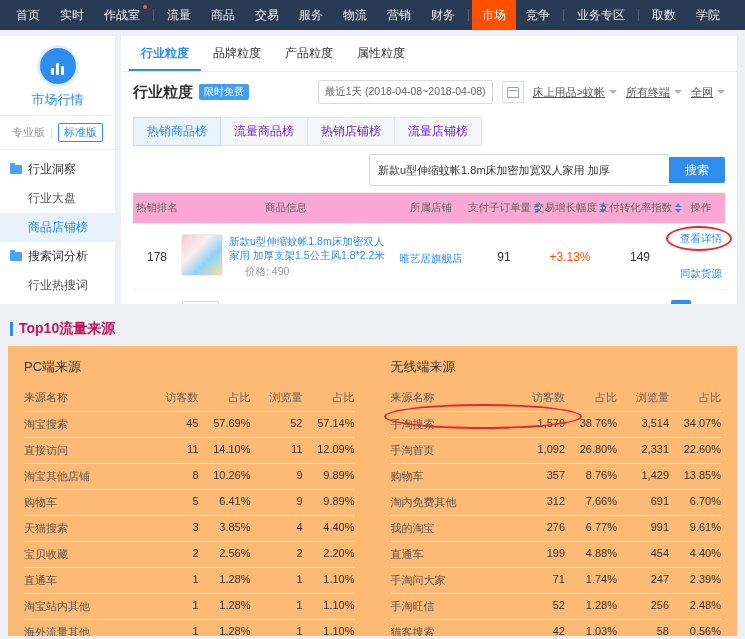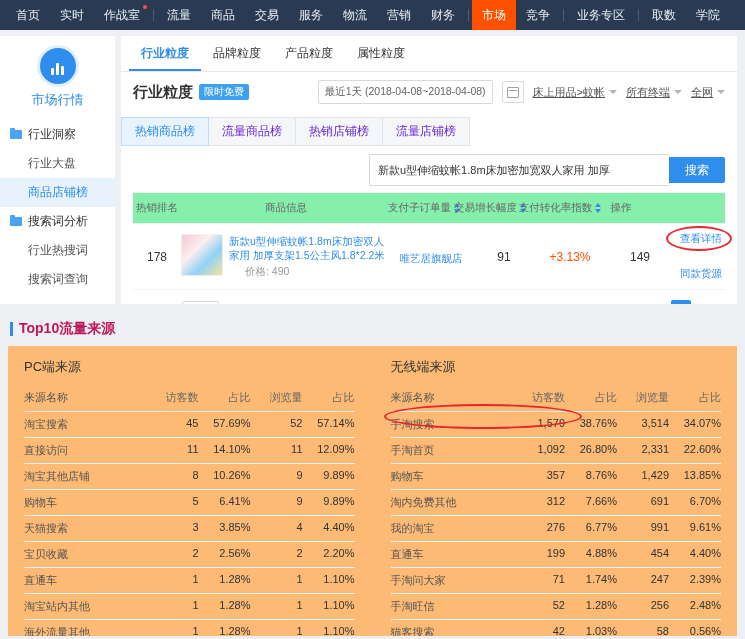--- a/index.html
+++ b/index.html
@@ -44,31 +44,31 @@
   .page-title{font-size:15px;font-weight:bold;color:#333;white-space:nowrap;}
   .title-tag{font-size:10px;color:#fff;background:#3da0f0;padding:1px 5px;border-radius:2px;white-space:nowrap;}
   .controls{margin-left:auto;display:flex;align-items:center;gap:9px;}
   .date-box{border:1px solid #d9d9d9;border-radius:2px;font-size:10.5px;color:#666;padding:4px 6px;white-space:nowrap;cursor:pointer;}
   .cal-btn{width:22px;height:22px;border:1px solid #d9d9d9;border-radius:2px;display:flex;align-items:center;justify-content:center;cursor:pointer;background:#fff;}
   .cal-icon{width:12px;height:11px;border:1px solid #9aa0a6;border-radius:1px;position:relative;}
   .cal-icon:before{content:"";position:absolute;top:2px;left:1px;right:1px;height:1px;background:#9aa0a6;}
   .filter{font-size:11px;color:#555;display:flex;align-items:center;gap:4px;white-space:nowrap;cursor:pointer;text-decoration:underline;}
   .caret{width:0;height:0;border-left:4px solid transparent;border-right:4px solid transparent;border-top:4px solid #b3b3b3;}
 
-  .rank-tabs{display:flex;padding:7px 0 0;}
+  .rank-tabs{display:flex;padding:7px 12px 0;}
   .rank-tab{font-size:12px;color:#6d28d9;background:#f5f6f7;border:1px solid #e2e4e8;padding:5px 13px;cursor:pointer;margin-left:-1px;white-space:nowrap;}
   .rank-tab:first-child{margin-left:0;}
   .rank-tab.active{background:#e9f3fd;color:#2f8ded;border-color:#bcdcf7;position:relative;z-index:1;}
 
   .search-row{display:flex;justify-content:flex-end;align-items:center;padding:8px 12px 6px;}
   .search-input{width:300px;height:26px;border:1px solid #d9d9d9;border-right:none;border-radius:2px 0 0 2px;font-size:11px;color:#333;padding:15px 8px;outline:none;font-family:inherit;}
   .search-btn{height:26px;background:#2f8ded;color:#fff;font-size:12px;border:none;border-radius:0 2px 2px 0;padding:0 16px;cursor:pointer;font-family:inherit;}
 
   .g-table{padding:0 12px;}
-  .g-head{display:flex;background:#86efac;border-top:1px solid #eef0f3;border-bottom:1px solid #eef0f3;}
+  .g-head{display:flex;background:#f9a8d4;border-top:1px solid #eef0f3;border-bottom:1px solid #eef0f3;}
   .g-head>div{font-size:10.5px;color:#666;padding:8px 2px;display:flex;align-items:center;justify-content:center;gap:3px;white-space:nowrap;overflow:visible;cursor:default;}
   .g-row{display:flex;align-items:center;border-bottom:1px solid #f2f3f5;padding:8px 0;}
   .col-rank{width:48px;justify-content:center;text-align:center;}
   .col-prod{width:210px;justify-content:flex-start;}
   .col-shop{width:80px;justify-content:center;text-align:center;}
   .col-orders{width:66px;justify-content:center;text-align:center;}
   .col-growth{width:66px;justify-content:center;text-align:center;}
   .col-conv{width:74px;justify-content:center;text-align:center;}
   .col-act{width:48px;justify-content:center;text-align:center;}
   .sortable{cursor:pointer;}
@@ -139,20 +139,25 @@
 
   <div class="sidebar">
     <div class="side-head">
       <div class="app-icon">
         <span class="bar b1"></span>
           <span class="bar b2"></span>
           <span class="bar b3"></span>
       </div>
       <div class="app-title">市场行情</div>
     </div>
+    <div class="version-row">
+      <span class="version">专业版</span>
+      <span class="v-sep"></span>
+      <span class="version active">标准版</span>
+    </div>
     <div class="menu">
       <div class="menu-group">
         <span class="folder"></span>
         <span>行业洞察</span>
       </div>
       <div class="menu-item">行业大盘</div>
       <div class="menu-item active">商品店铺榜</div>
       <div class="menu-group">
         <span class="folder"></span>
         <span>搜索词分析</span>
@@ -212,20 +217,21 @@
 
     <div class="search-row">
       <input class="search-input" type="text" value="新款u型伸缩蚊帐1.8m床加密加宽双人家用 加厚" style="">
       <button class="search-btn">搜索</button>
     </div>
 
     <div class="g-table">
       <div class="g-head">
         <div class="col-rank">热销排名</div>
         <div class="col-prod">商品信息</div>
+        <div class="col-shop">所属店铺</div>
         <div class="col-orders sortable">
           <span>支付子订单量</span>
           <span class="sort">
               <span class="tri up"></span>
               <span class="tri down"></span>
             </span>
         </div>
         <div class="col-growth sortable">
           <span>交易增长幅度</span>
           <span class="sort">

